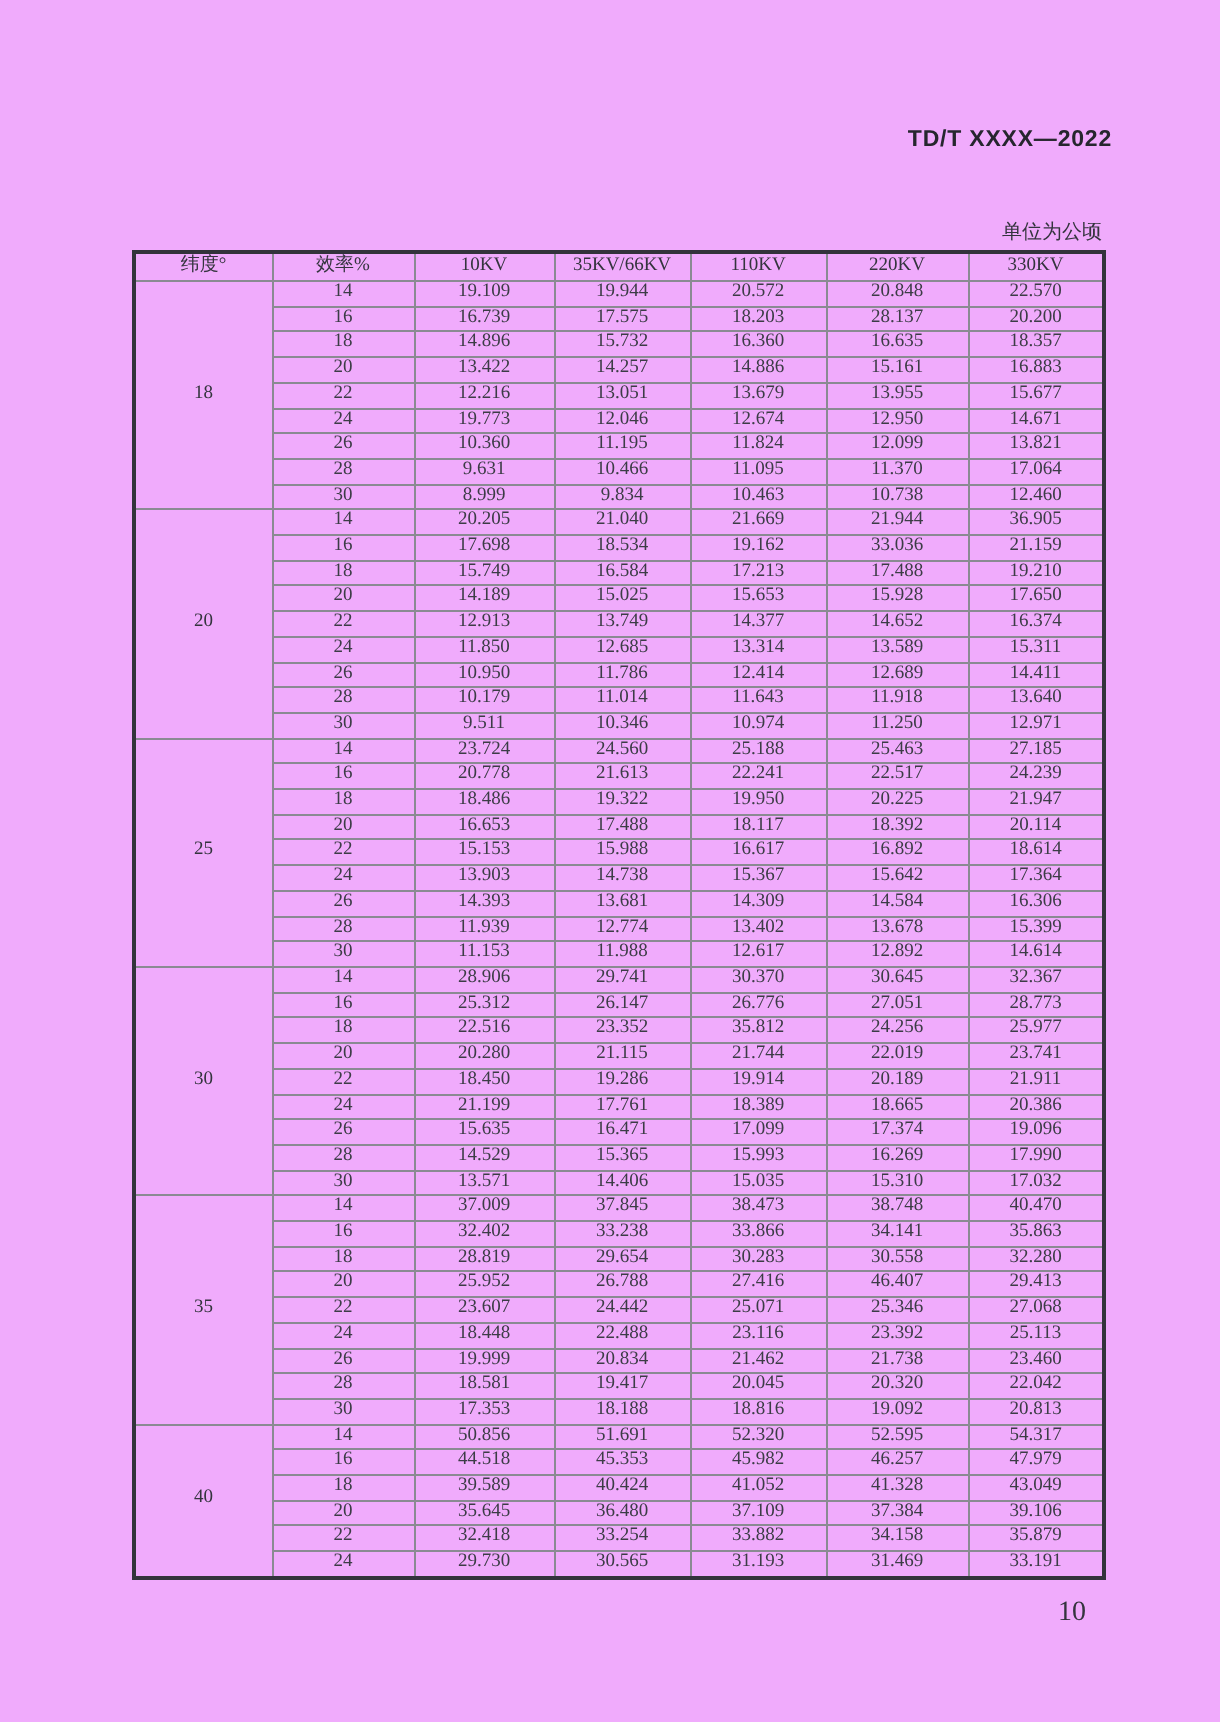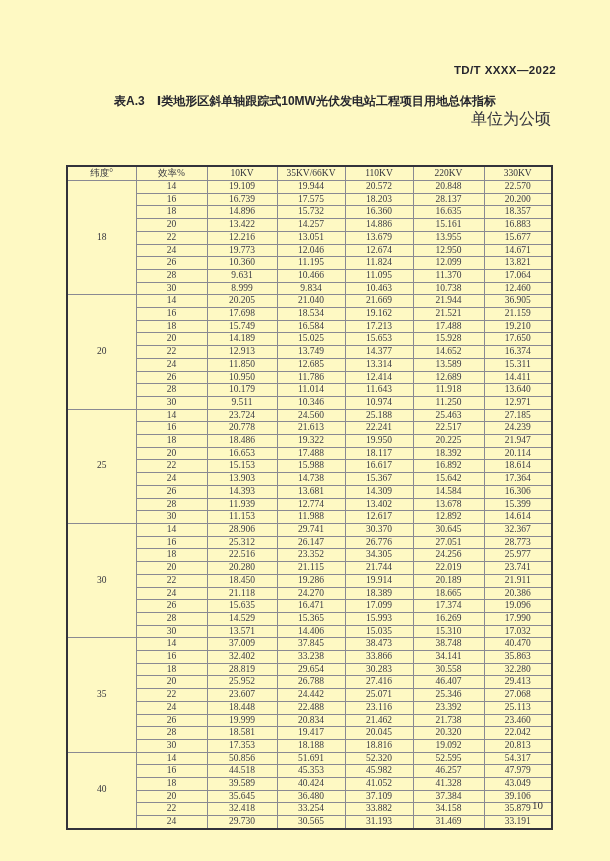--- a/index.html
+++ b/index.html
@@ -11,21 +11,21 @@
     width: 610px;
     height: 861px;
     position: relative;
     font-family: "Liberation Serif", "DejaVu Serif", serif;
     color: #3c3c46;
     overflow: hidden;
   }
   .page {
     position: absolute;
     inset: 0;
-    background: #fef9c3;
+    background: #f0abfc;
   }
   .doc-code {
     position: absolute;
     top: 64px;
     right: 54px;
     font-family: "Liberation Sans", "DejaVu Sans", sans-serif;
     font-weight: bold;
     font-size: 11.5px;
     letter-spacing: 0.4px;
     color: #26262e;
@@ -40,37 +40,36 @@
     font-family: "Liberation Sans", "DejaVu Sans", sans-serif;
     font-weight: bold;
     font-size: 12px;
     color: #26262e;
     white-space: nowrap;
   }
   .unit-note {
     position: absolute;
     top: 109px;
     right: 59px;
-    font-size: 16px;
+    font-size: 10px;
     color: #34343e;
     white-space: nowrap;
   }
   table.data-table {
     position: absolute;
     top: 125px;
     left: 66px;
     width: 485px;
     border-collapse: collapse;
     table-layout: fixed;
     font-size: 9.5px;
     color: #3c3c46;
   }
   table.data-table {
     border: 2px solid #33333b;
-    margin-top: 40px;
   }
   .data-table th, .data-table td {
     border: 1px solid #8a8a92;
     text-align: center;
     vertical-align: middle;
     padding: 0;
     height: 11.7px;
     line-height: 11.7px;
     font-weight: normal;
     overflow: hidden;
@@ -81,32 +80,31 @@
     line-height: 13px;
     color: #34343e;
   }
   .data-table td.lat-cell {
     color: #34343e;
   }
   .page-number {
     position: absolute;
     top: 799px;
     right: 67px;
-    font-size: 11px;
+    font-size: 14px;
     color: #34343e;
   }
 </style>
 </head>
 <body>
 
 <div class="page">
 
   <div class="doc-code">TD/T XXXX—2022</div>
 
-  <div class="table-title">表A.3　Ⅰ类地形区斜单轴跟踪式10MW光伏发电站工程项目用地总体指标</div>
 
   <div class="unit-note">单位为公顷</div>
 
   <table class="data-table">
     <colgroup>
       <col style="width:69px">
       <col style="width:71px">
       <col style="width:70px">
       <col style="width:68px">
       <col style="width:68px">
@@ -205,21 +203,21 @@
           <td>21.040</td>
           <td>21.669</td>
           <td>21.944</td>
           <td>36.905</td>
         </tr>
         <tr>
           <td>16</td>
           <td>17.698</td>
           <td>18.534</td>
           <td>19.162</td>
-          <td>21.521</td>
+          <td>33.036</td>
           <td>21.159</td>
         </tr>
         <tr>
           <td>18</td>
           <td>15.749</td>
           <td>16.584</td>
           <td>17.213</td>
           <td>17.488</td>
           <td>19.210</td>
         </tr>
@@ -358,21 +356,21 @@
           <td>25.312</td>
           <td>26.147</td>
           <td>26.776</td>
           <td>27.051</td>
           <td>28.773</td>
         </tr>
         <tr>
           <td>18</td>
           <td>22.516</td>
           <td>23.352</td>
-          <td>34.305</td>
+          <td>35.812</td>
           <td>24.256</td>
           <td>25.977</td>
         </tr>
         <tr>
           <td>20</td>
           <td>20.280</td>
           <td>21.115</td>
           <td>21.744</td>
           <td>22.019</td>
           <td>23.741</td>
@@ -380,22 +378,22 @@
         <tr>
           <td>22</td>
           <td>18.450</td>
           <td>19.286</td>
           <td>19.914</td>
           <td>20.189</td>
           <td>21.911</td>
         </tr>
         <tr>
           <td>24</td>
-          <td>21.118</td>
-          <td>24.270</td>
+          <td>21.199</td>
+          <td>17.761</td>
           <td>18.389</td>
           <td>18.665</td>
           <td>20.386</td>
         </tr>
         <tr>
           <td>26</td>
           <td>15.635</td>
           <td>16.471</td>
           <td>17.099</td>
           <td>17.374</td>

